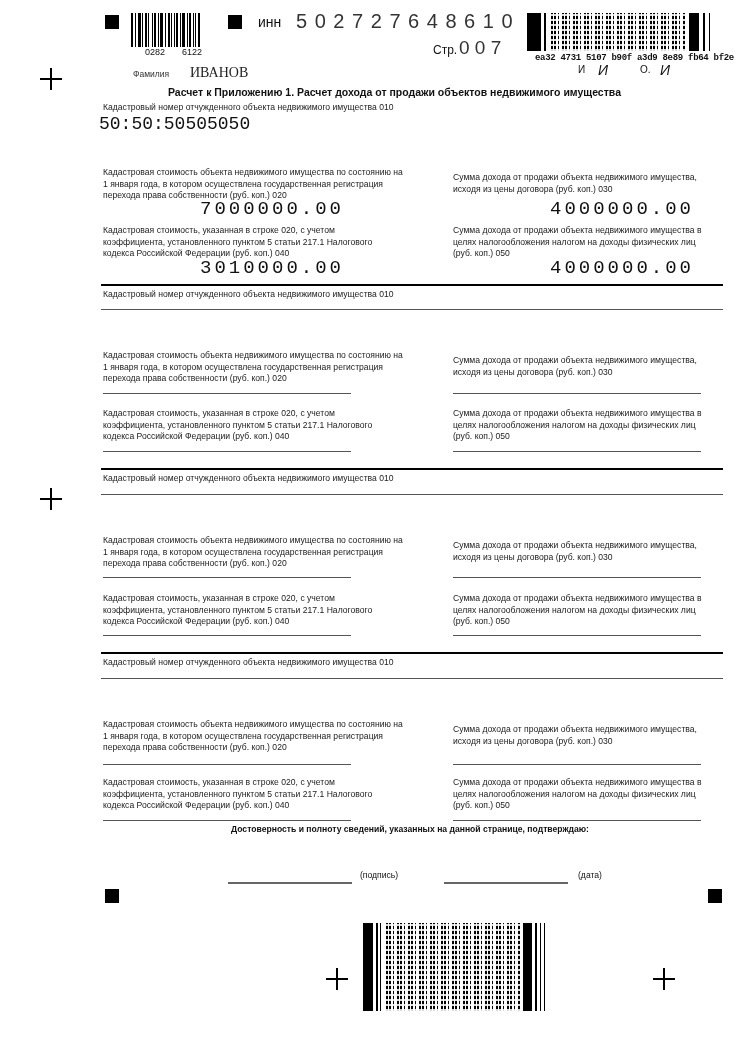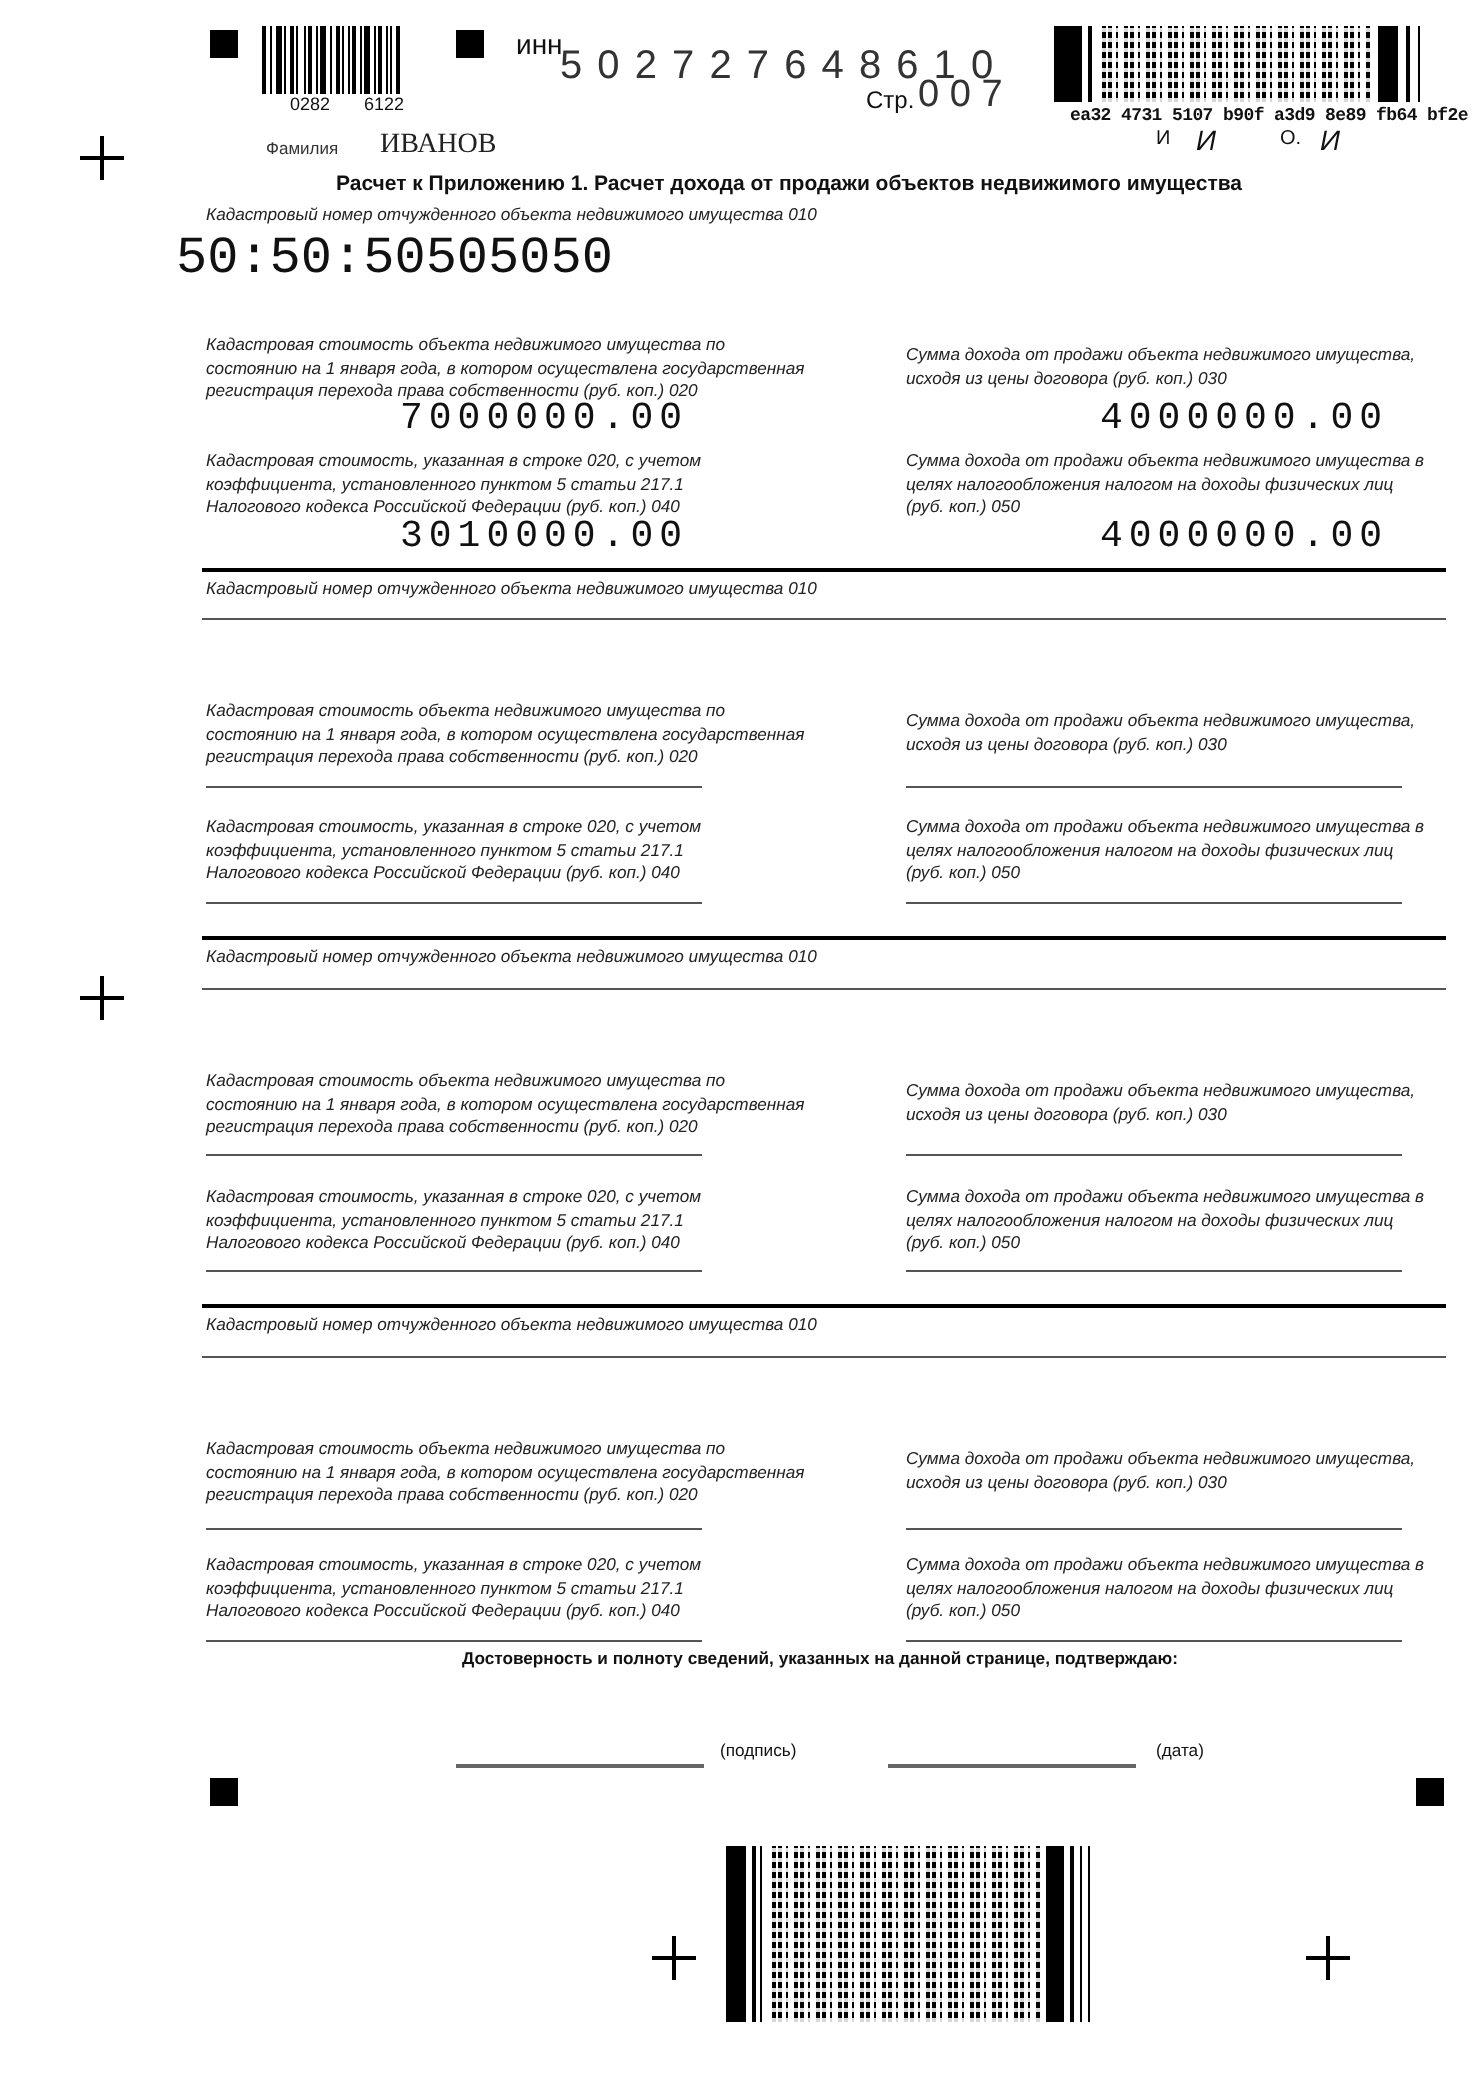--- a/index.html
+++ b/index.html
@@ -5,21 +5,21 @@
   html, body { margin:0; padding:0; background:#fff; }
   body { width:740px; height:1047px; position:relative; overflow:hidden; font-family:"Liberation Sans", sans-serif; color:#111; }
   .abs { position:absolute; }
   .sq { position:absolute; width:14px; height:14px; background:#000; }
   .cross { position:absolute; width:22px; height:22px; }
   .cross::before, .cross::after { content:""; position:absolute; background:#000; }
   .cross::before { left:10px; top:0; width:2px; height:22px; }
   .cross::after { top:10px; left:0; height:2px; width:22px; }
   .barcode { position:absolute; display:flex; align-items:stretch; }
   .barcode span { display:block; background:#000; height:100%; }
-  .label { font-size:8.6px; line-height:11.5px; color:#222;font-style:italic; }
+  .label { font-size:8.6px; line-height:11.5px; color:#222; }
   .mono { font-family:"Liberation Mono", monospace; color:#111; }
   .hline { position:absolute; height:1px; background:#555; }
   .thick { position:absolute; height:2px; background:#000; }
   .noise { position:absolute;
      background-image:
        repeating-linear-gradient(0deg, rgba(255,255,255,.85) 0 2px, transparent 2px 5px),
        repeating-linear-gradient(90deg, #000 0 2px, #fff 2px 3px, #000 3px 5px, #fff 5px 7px, #000 7px 8px, #fff 8px 11px);
   }
 </style>
 </head>
@@ -76,21 +76,21 @@
     <span style="width:1px;"></span>
     <span style="width:1px;background:#fff"></span>
   <span style="width:1px;"></span>
     <span style="width:2px;background:#fff"></span>
     <span style="width:2px;"></span>
 </div>
 <div class="abs" style="left:145px;top:47px;font-size:9px;">0282</div>
 <div class="abs" style="left:182px;top:47px;font-size:9px;">6122</div>
 
 <div class="abs" style="left:258px;top:14px;font-size:14px;text-transform:lowercase;">ИНН</div>
-<div class="abs" style="left:280px;top:10px;font-size:20px;letter-spacing:1px;color:#333;margin-top:12px;">5 0 2 7 2 7 6 4 8 6 1 0</div>
+<div class="abs" style="left:296px;top:10px;font-size:20px;letter-spacing:1px;color:#333;">5 0 2 7 2 7 6 4 8 6 1 0</div>
 <div class="abs" style="left:433px;top:43px;font-size:12px;">Стр.</div>
 <div class="abs" style="left:459px;top:37px;font-size:19px;color:#333;">0 0 7</div>
 
 <div class="abs" style="left:133px;top:69px;font-size:8.5px;color:#333;">Фамилия</div>
 <div class="abs" style="left:190px;top:65px;font-size:14px;font-family:'Liberation Serif',serif;color:#222;">ИВАНОВ</div>
 
 <div class="abs" style="left:527px;top:13px;width:14px;height:38px;background:#000;"></div>
 <div class="abs" style="left:544px;top:13px;width:2px;height:38px;background:#000;"></div>
 <div class="noise" style="left:551px;top:13px;width:134px;height:38px;"></div>
 <div class="abs" style="left:689px;top:13px;width:10px;height:38px;background:#000;"></div>
@@ -98,21 +98,21 @@
 <div class="abs" style="left:709px;top:13px;width:1px;height:38px;background:#000;"></div>
 <div class="abs" style="left:535px;top:53px;font-size:9px;font-family:'Liberation Mono',monospace;font-weight:bold;letter-spacing:-0.3px;">ea32 4731 5107 b90f a3d9 8e89 fb64 bf2e</div>
 <div class="abs" style="left:578px;top:64px;font-size:10px;">И</div>
 <div class="abs" style="left:598px;top:62px;font-size:14px;font-style:italic;">И</div>
 <div class="abs" style="left:640px;top:64px;font-size:10px;">О.</div>
 <div class="abs" style="left:660px;top:62px;font-size:14px;font-style:italic;">И</div>
 
 <div class="abs" style="left:168px;top:86px;font-size:10.5px;font-weight:bold;">Расчет к Приложению 1. Расчет дохода от продажи объектов недвижимого имущества</div>
 
 <div class="abs label" style="left:103px;top:102px;">Кадастровый номер отчужденного объекта недвижимого имущества   010</div>
-<div class="abs mono" style="left:88px;top:114px;font-size:26px;">50:50:50505050</div>
+<div class="abs mono" style="left:99px;top:114px;font-size:18px;">50:50:50505050</div>
 
 <div class="abs label" style="left:103px;top:167px;width:300px;">Кадастровая стоимость объекта недвижимого имущества по состоянию на 1 января года, в котором осуществлена государственная регистрация перехода права собственности (руб. коп.)   020</div>
 <div class="abs mono" style="left:200px;top:198px;font-size:19px;letter-spacing:3px;">7000000.00</div>
 
 <div class="abs label" style="left:453px;top:172px;width:260px;">Сумма дохода от продажи объекта недвижимого имущества, исходя из цены договора (руб. коп.)   030</div>
 <div class="abs mono" style="left:550px;top:198px;font-size:19px;letter-spacing:3px;">4000000.00</div>
 
 <div class="abs label" style="left:103px;top:225px;width:285px;">Кадастровая стоимость, указанная в строке 020, с учетом коэффициента, установленного пунктом 5 статьи 217.1 Налогового кодекса Российской Федерации (руб. коп.)   040</div>
 <div class="abs mono" style="left:200px;top:257px;font-size:19px;letter-spacing:3px;">3010000.00</div>
 

